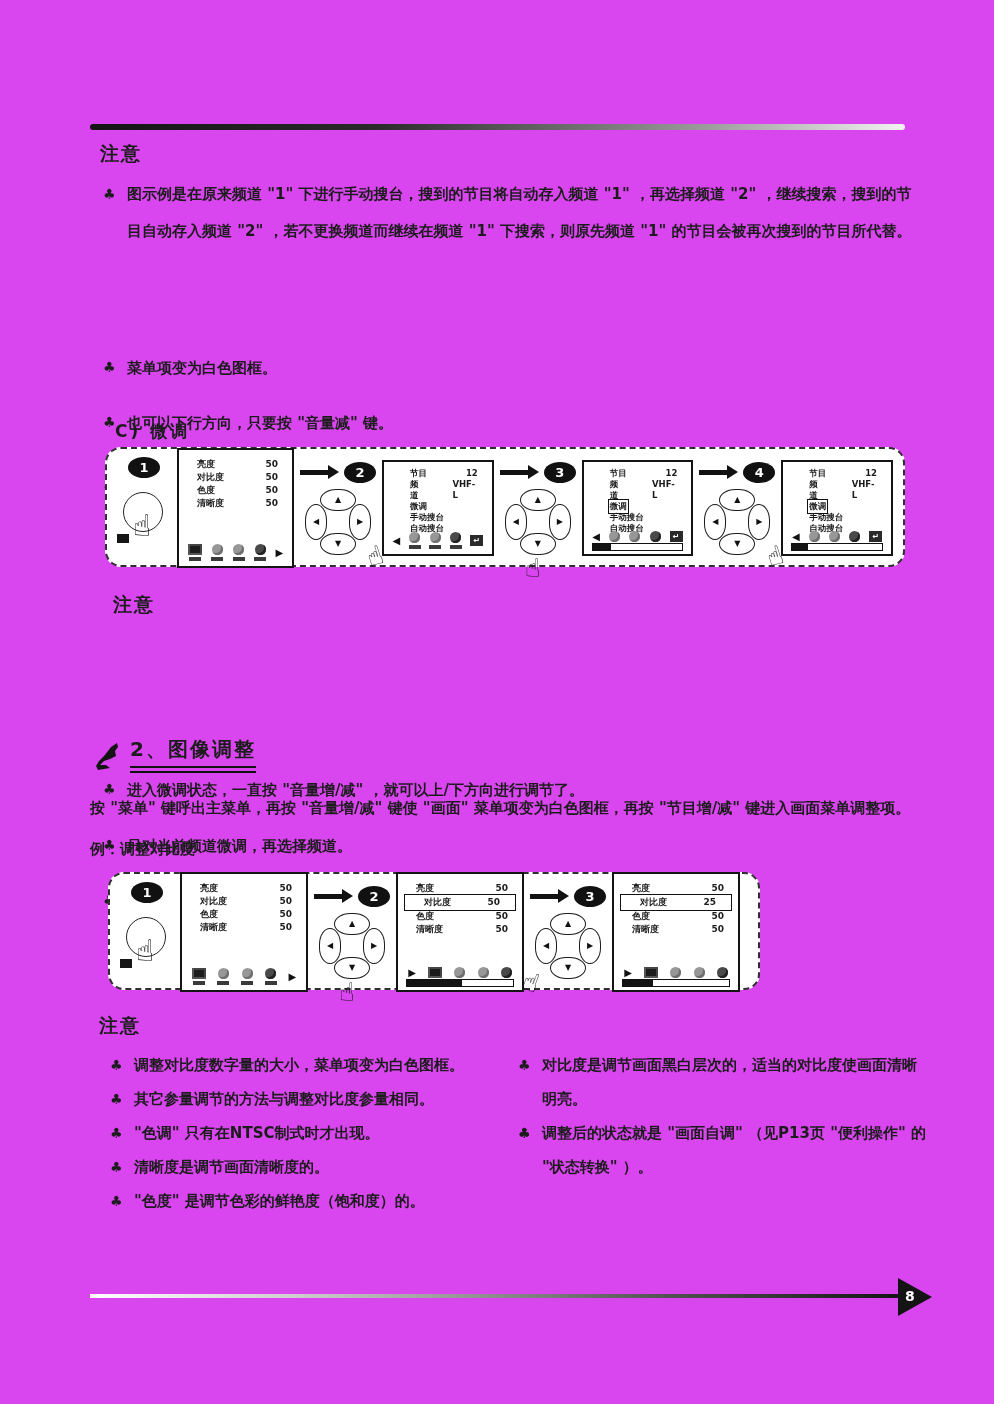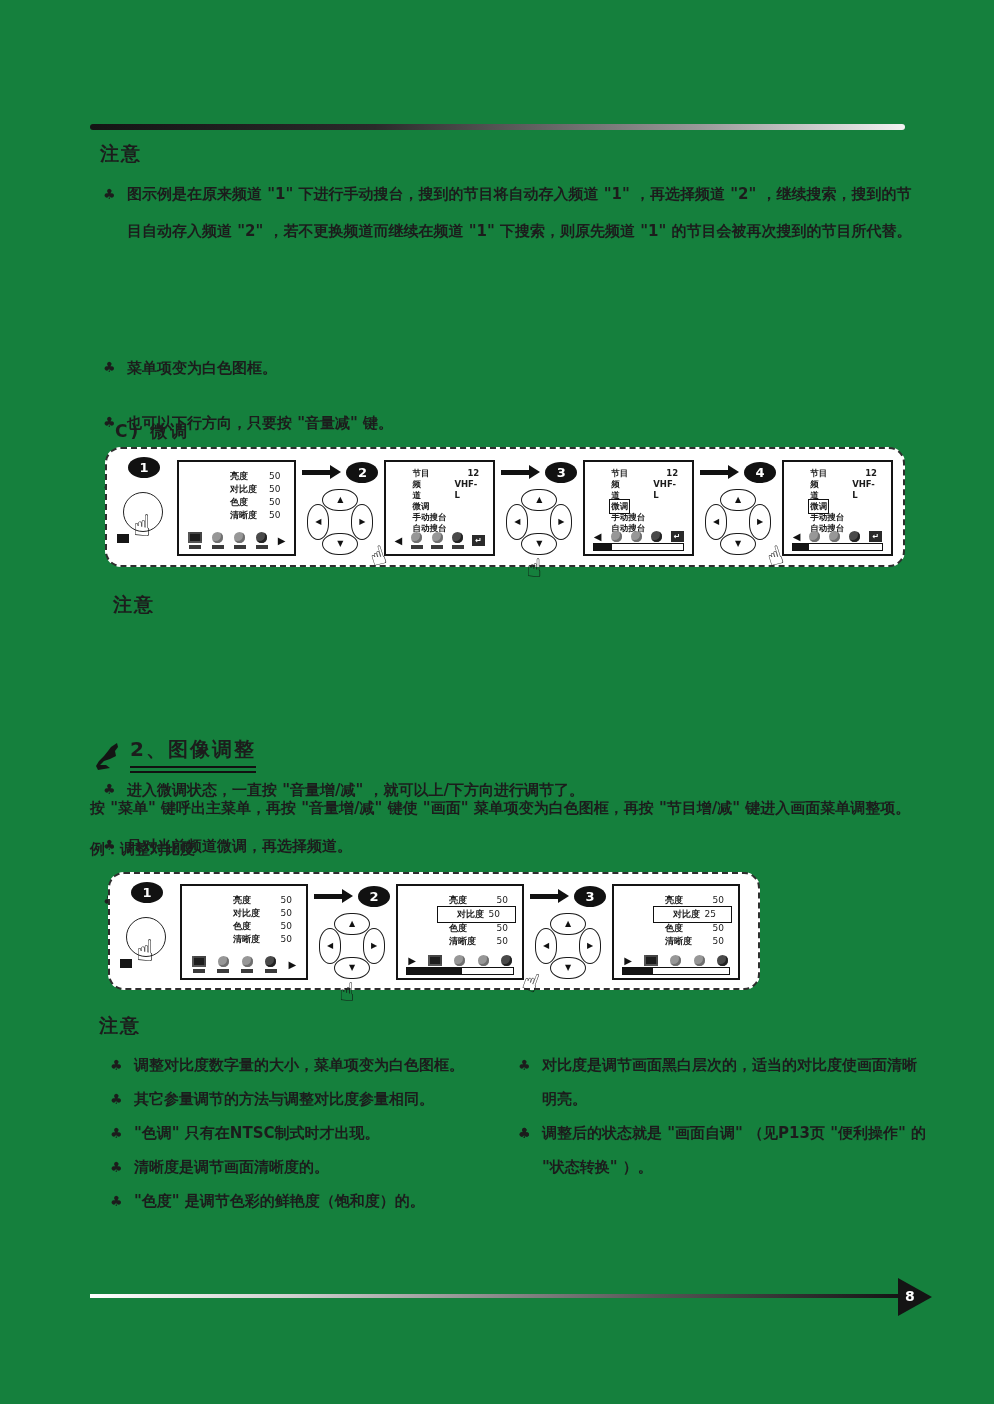--- a/index.html
+++ b/index.html
@@ -1,17 +1,17 @@
 <!DOCTYPE html>
 <html><head>
 <meta charset="utf-8">
 <style>
   * { margin:0; padding:0; box-sizing:border-box; }
   body { background:#fff; font-family:"DejaVu Sans", sans-serif; }
-  .page { position:relative; width:994px; height:1404px; background:#15803d; color:#1c1c1c; overflow:hidden; }
+  .page { position:relative; width:994px; height:1404px; background:#d946ef; color:#1c1c1c; overflow:hidden; }
   .abs { position:absolute; }
 
   
   .top-rule { left:90px; top:124px; width:815px; height:6px;
     background:linear-gradient(to right,#141414 0%,#2a2a2a 35%,#9a9a9a 75%,#f2f2f2 100%); border-radius:3px; }
   .bottom-rule { left:90px; top:1294px; width:812px; height:4px;
     background:linear-gradient(to right,#ffffff 0%,#cfcfcf 25%,#555 70%,#141414 100%); }
   .page-arrow { left:898px; top:1278px; width:0; height:0;
     border-left:34px solid #141414; border-top:19px solid transparent; border-bottom:19px solid transparent; }
   .page-num { left:905px; top:1288px; color:#fff; font-size:14px; font-weight:bold; z-index:3; }
@@ -50,24 +50,24 @@
   .petal.v { width:22px; height:36px; border-radius:55% / 50%; top:15px; }
   .petal.up { top:0; } .petal.down { bottom:0; }
   .petal.left { left:0; } .petal.right { right:0; }
   .dpad .hand { position:absolute; font-size:26px; color:#111; z-index:2; }
   .hand.at-right { right:-12px; bottom:-16px; transform:rotate(-18deg); }
   .hand.at-down  { left:20px; bottom:-28px; }
   .hand.at-left  { left:-12px; bottom:-18px; transform:rotate(20deg); }
 
   
   .screen { position:relative; background:#fff; border:2px solid #141414; font-weight:bold; }
-  .scr-pic { width:128px; height:96px; padding-top:8px;padding-left:33px; }
+  .scr-pic { width:128px; height:120px; padding-top:8px; }
   .scr-tune { width:122px; height:96px; padding-top:6px; }
   .osd-row { display:flex; justify-content:space-between; padding:0 14px 0 18px; font-size:9px; line-height:13px; }
-  .osd-row .val { font-weight:normal; }
+  .osd-row .val { font-weight:bold; }
   .osd-boxed { outline:1.5px solid #111; outline-offset:1px; background:#fff; }
   .tune-row { display:flex; padding:0 8px 0 26px; font-size:8.5px; line-height:11px; gap:27px; }
   .tune-row .val { margin-left:auto; margin-right:6px; }
   .icon-row { position:absolute; left:4px; right:4px; bottom:12px; display:flex; align-items:center; justify-content:space-around; }
   .icon-row.no-bar { bottom:5px; }
   .icon-stack { display:flex; flex-direction:column; align-items:center; gap:2px; }
   .tv-icon { width:14px; height:11px; background:#1d1d1d; box-shadow:inset 2px -2px 0 0 #555, inset -2px 2px 0 0 #444; }
   .dot-icon { width:11px; height:11px; border-radius:50%; background:#979797; box-shadow:inset -2px -2px 0 #6f6f6f; }
   .dot-icon.dark { background:#4a4a4a; box-shadow:inset -2px -2px 0 #222; }
   .exit-icon { width:13px; height:11px; background:#2a2a2a; color:#fff; font-size:8px; line-height:11px; text-align:center; }

